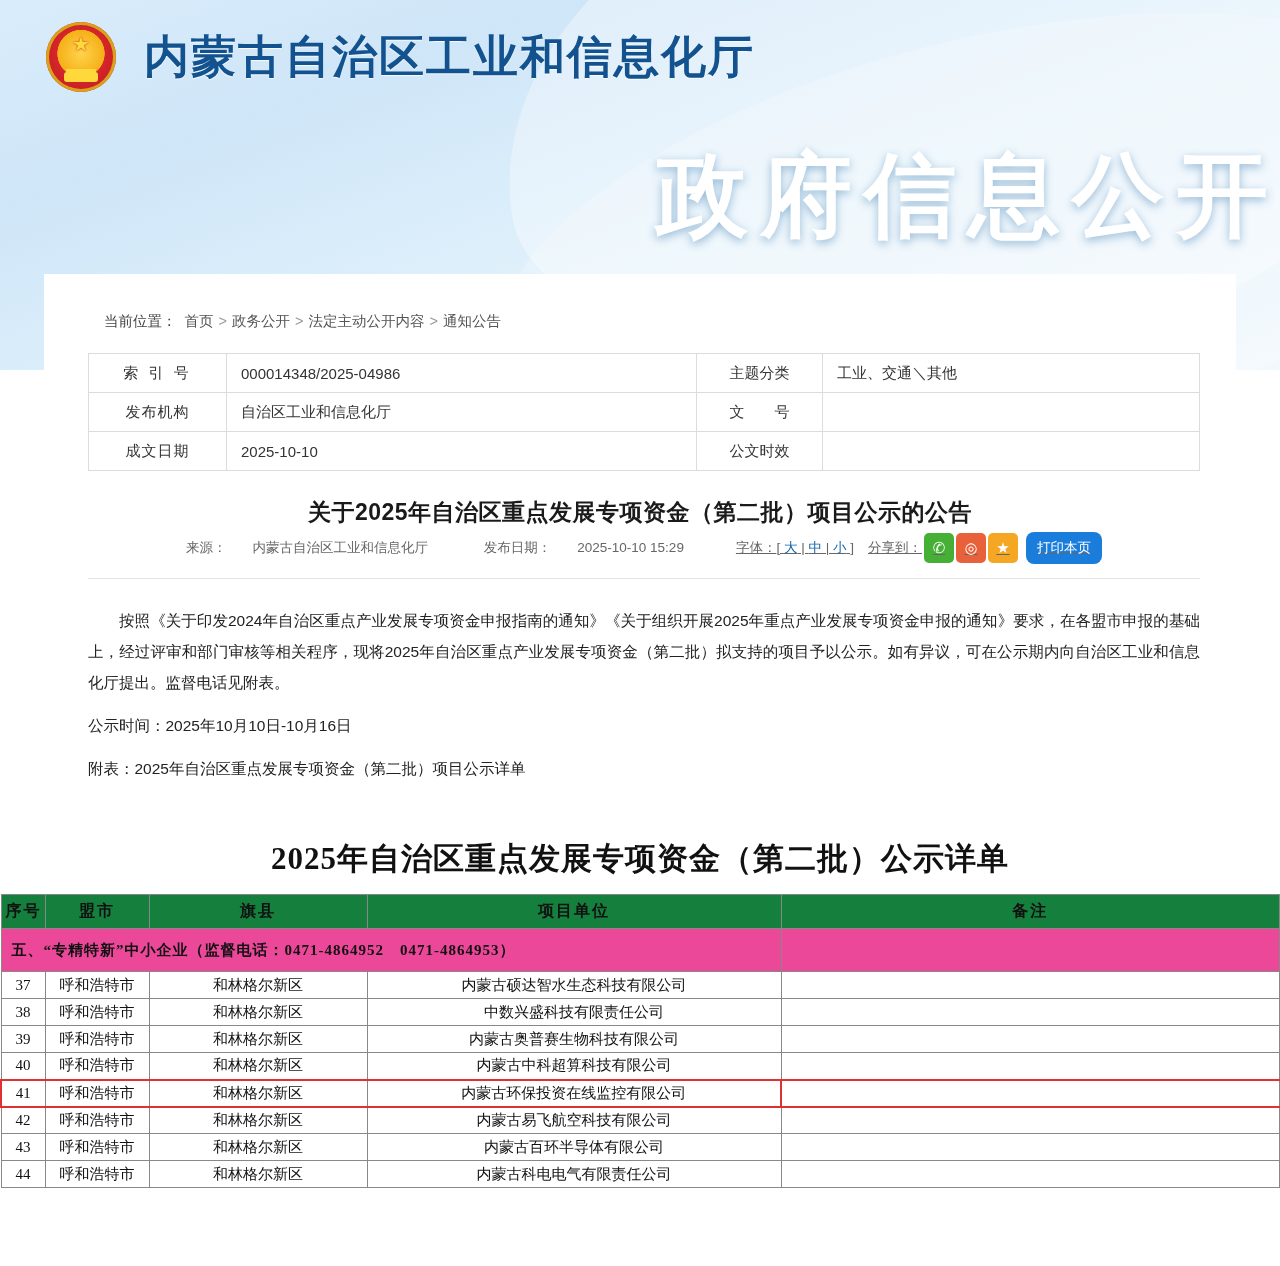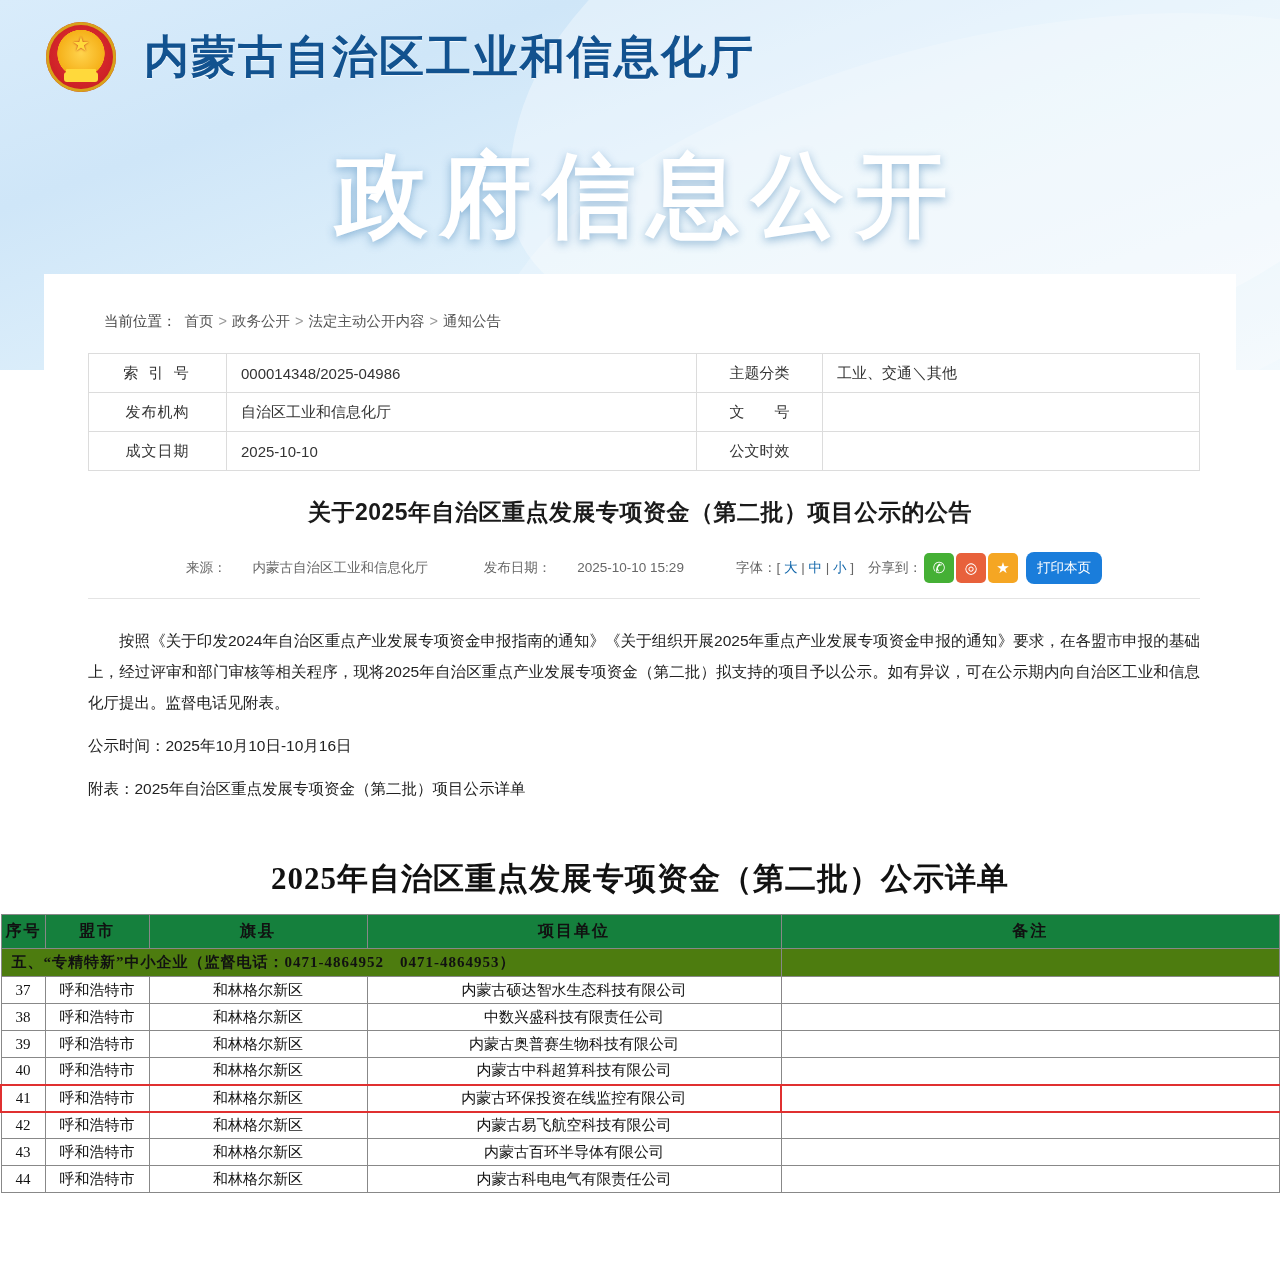--- a/index.html
+++ b/index.html
@@ -75,21 +75,21 @@
     font-size: 45px;
     font-weight: bold;
     letter-spacing: 2px;
     color: #12528f;
     font-family: "Liberation Serif", serif;
     text-shadow: 0 1px 1px rgba(255,255,255,0.8);
   }
   .banner-big {
     position: relative;
     z-index: 3;
-    text-align: center;
+    text-align: right;
     margin-top: 42px;
     margin-left: 15px;
   }
   .banner-big .big-text {
     font-size: 92px;
     font-weight: bold;
     color: #ffffff;
     letter-spacing: 12px;
     font-family: "Liberation Serif", serif;
     text-shadow: 0 3px 10px rgba(40,110,170,0.45);
@@ -135,36 +135,36 @@
   .m-label { width: 138px; text-align: center; letter-spacing: 1px; color:#333; }
   .m-val { width: 470px; }
   .m-label2 { width: 126px; text-align: center; color:#333; }
   .spaced3 { letter-spacing: 3px; }
 
   .doc-title {
     text-align: center;
     font-size: 23px;
     font-weight: bold;
     color: #1a1a1a;
-    margin: 26px auto 24px;
+    margin: 26px auto 4px;
     letter-spacing: 0.5px;
   }
   .subbar {
     display: flex;
     align-items: center;
     justify-content: center;
     border-bottom: 1px solid #e4e4e4;
     padding: 0 0 14px 0;
     margin: 0 auto;
     width: 1112px;
     font-size: 13.5px;
     color: #666;
   }
   .subbar-left span { margin-right: 26px; }
-  .subbar-right { display: flex; align-items: center; gap: 2px; }
+  .subbar-right { display: flex; align-items: center; gap: 2px; text-decoration: underline; }
   .fontsize { color: #666; }
   .fontsize b { font-weight: normal; color: #1166aa; cursor: pointer; }
   .share-label { margin-left: 12px; }
   .sicon {
     width: 30px; height: 30px;
     border-radius: 5px;
     display: inline-flex;
     align-items: center; justify-content: center;
     color: #fff; font-size: 15px;
   }
@@ -232,26 +232,26 @@
     font-size: 16px;
     height: 34px;
     letter-spacing: 2px;
   }
   .col-no    { width: 44px; }
   .col-city  { width: 104px; }
   .col-county{ width: 218px; }
   .col-unit  { width: 414px; }
   .col-note  { width: auto; }
   tr.section td {
-    background: #4d7c0f;
+    background: #ec4899;
     text-align: left;
     padding-left: 10px;
     font-weight: bold;
     letter-spacing: 1px;
-    height: 28px;
+    height: 43px;
   }
   tr.highlight td {
     border-top: 2px solid #e03030;
     border-bottom: 2px solid #e03030;
   }
   tr.highlight td:first-child { border-left: 2px solid #e03030; }
   tr.highlight td:nth-child(4) { border-right: 2px solid #e03030; margin-top: 30px; }
 </style>
 </head>
 <body>

